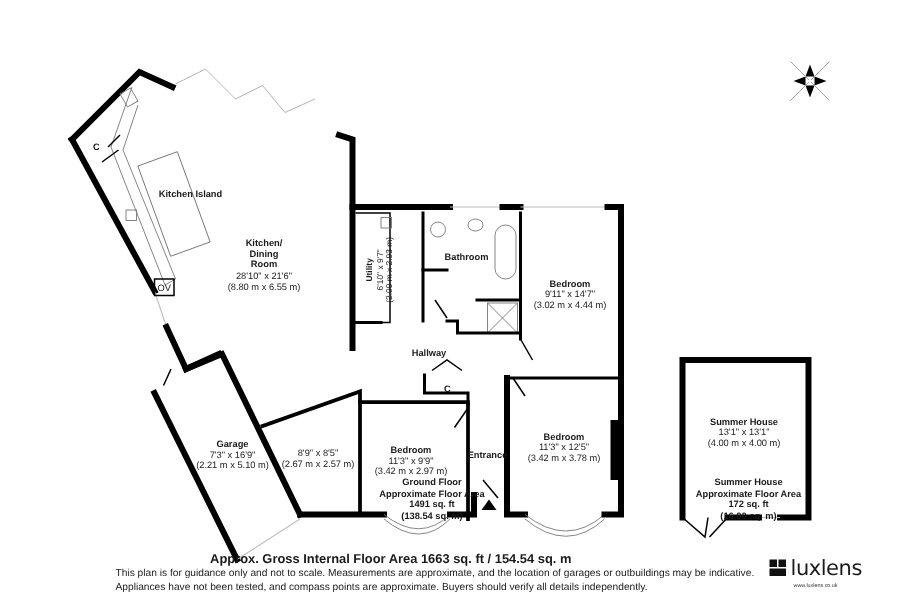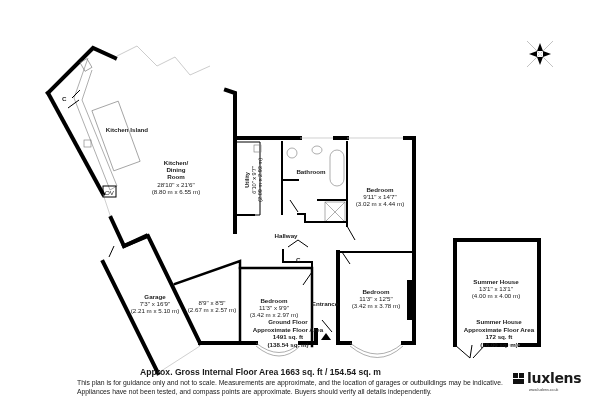--- a/index.html
+++ b/index.html
@@ -191,15 +191,15 @@
 <div id="footer-title">Approx. Gross Internal Floor Area 1663 sq. ft / 154.54 sq. m</div>
 <div id="disclaimer">
   <div>This plan is for guidance only and not to scale. Measurements are approximate, and the location of garages or outbuildings may be indicative.</div>
   <div>Appliances have not been tested, and compass points are approximate. Buyers should verify all details independently.</div>
 </div>
 <div id="logo">
   <span class="mark">
     <i style="left:0;top:0;width:5px;height:5px;"></i>
     <i style="left:6px;top:0;width:5px;height:5px;"></i>
     <i style="left:0;top:6px;width:11px;height:5px;"></i>
-  </span><span style="font-weight:bold;font-family:'DejaVu Sans',sans-serif;margin-top:44px;">luxlens</span>
+  </span><span style="font-weight:normal;font-family:'DejaVu Sans',sans-serif;margin-top:44px;">luxlens</span>
 </div>
 <div id="logo-url">www.luxlens.co.uk</div>
 
 </body></html>

